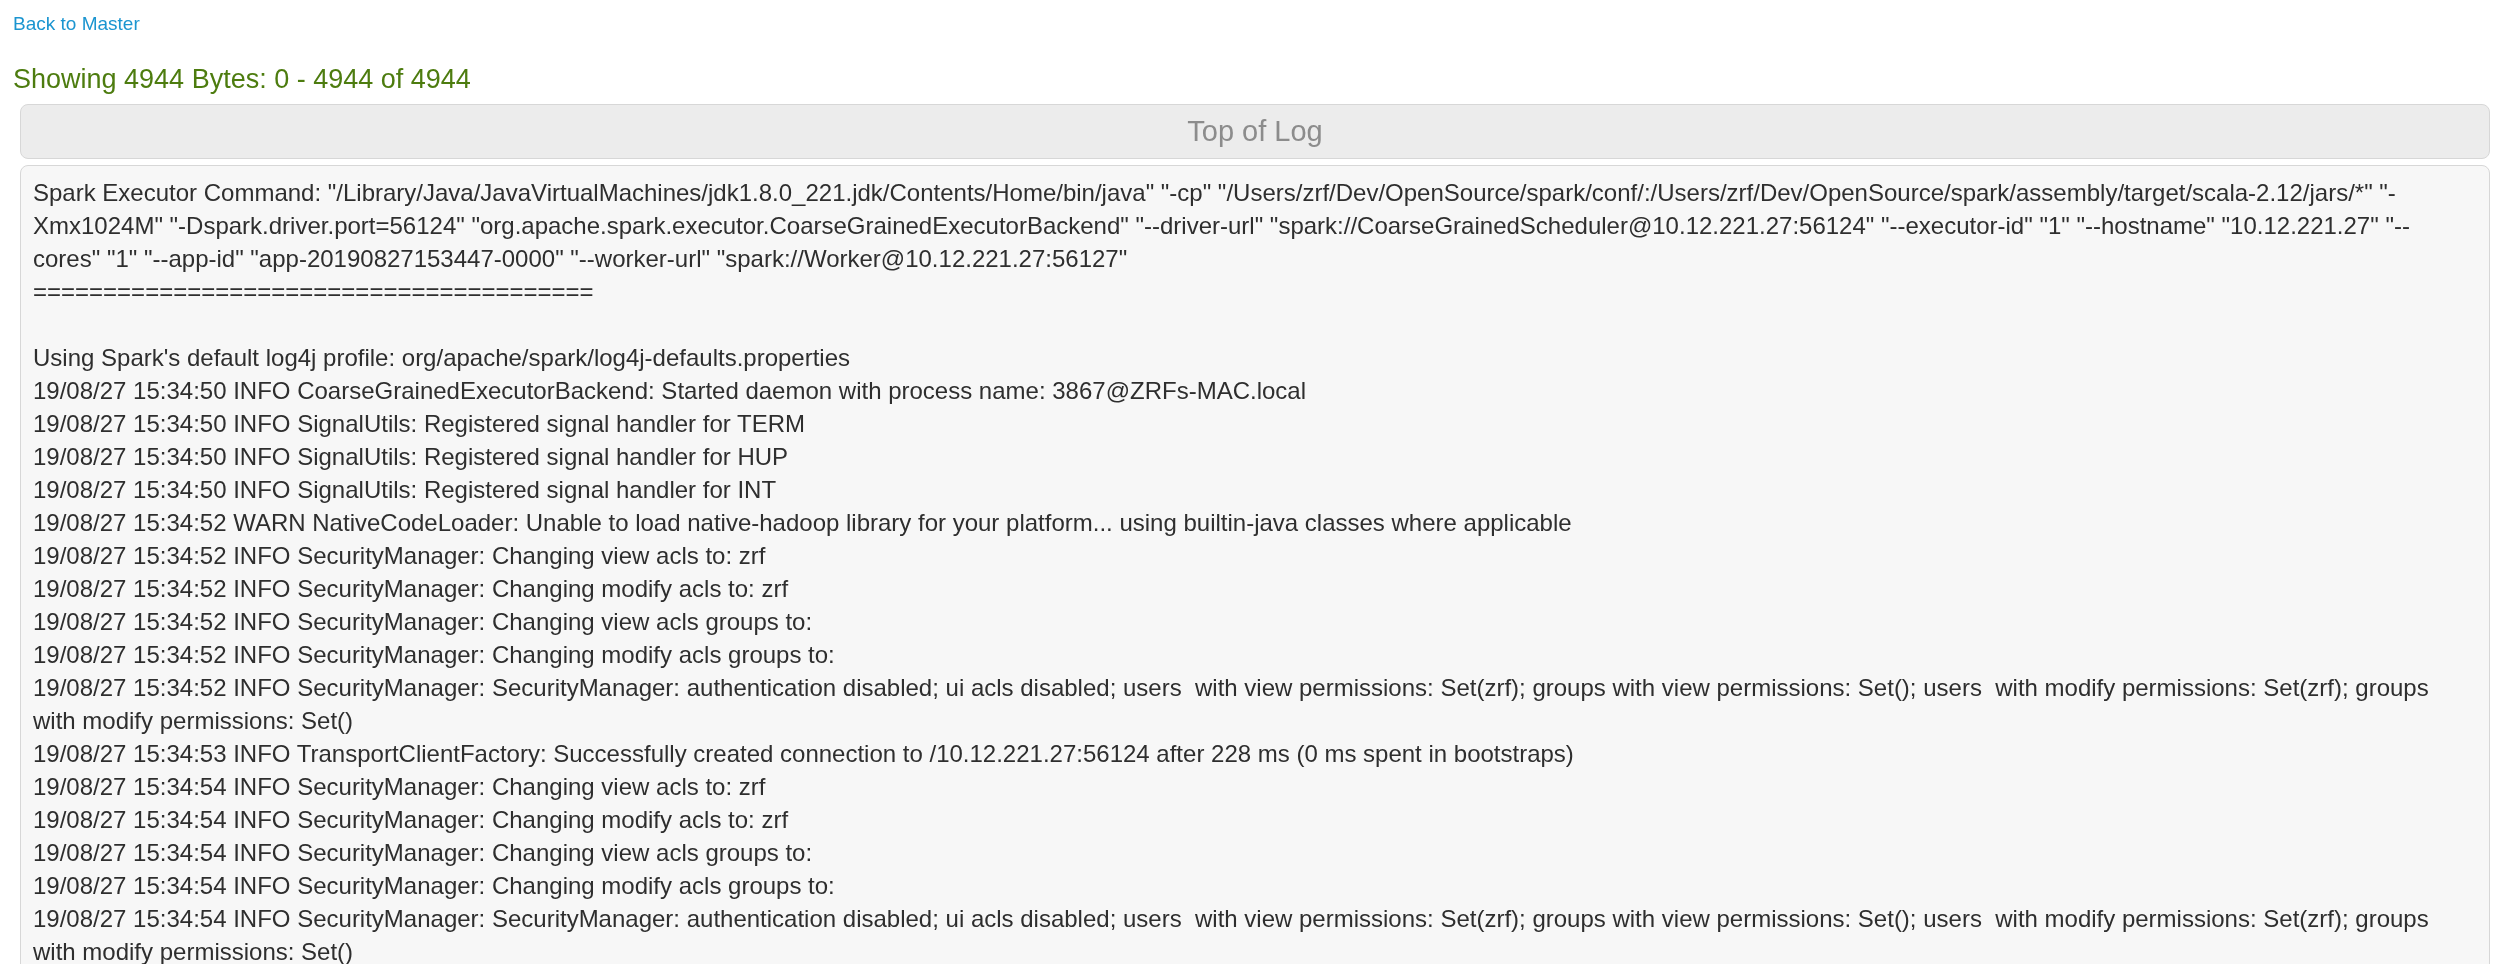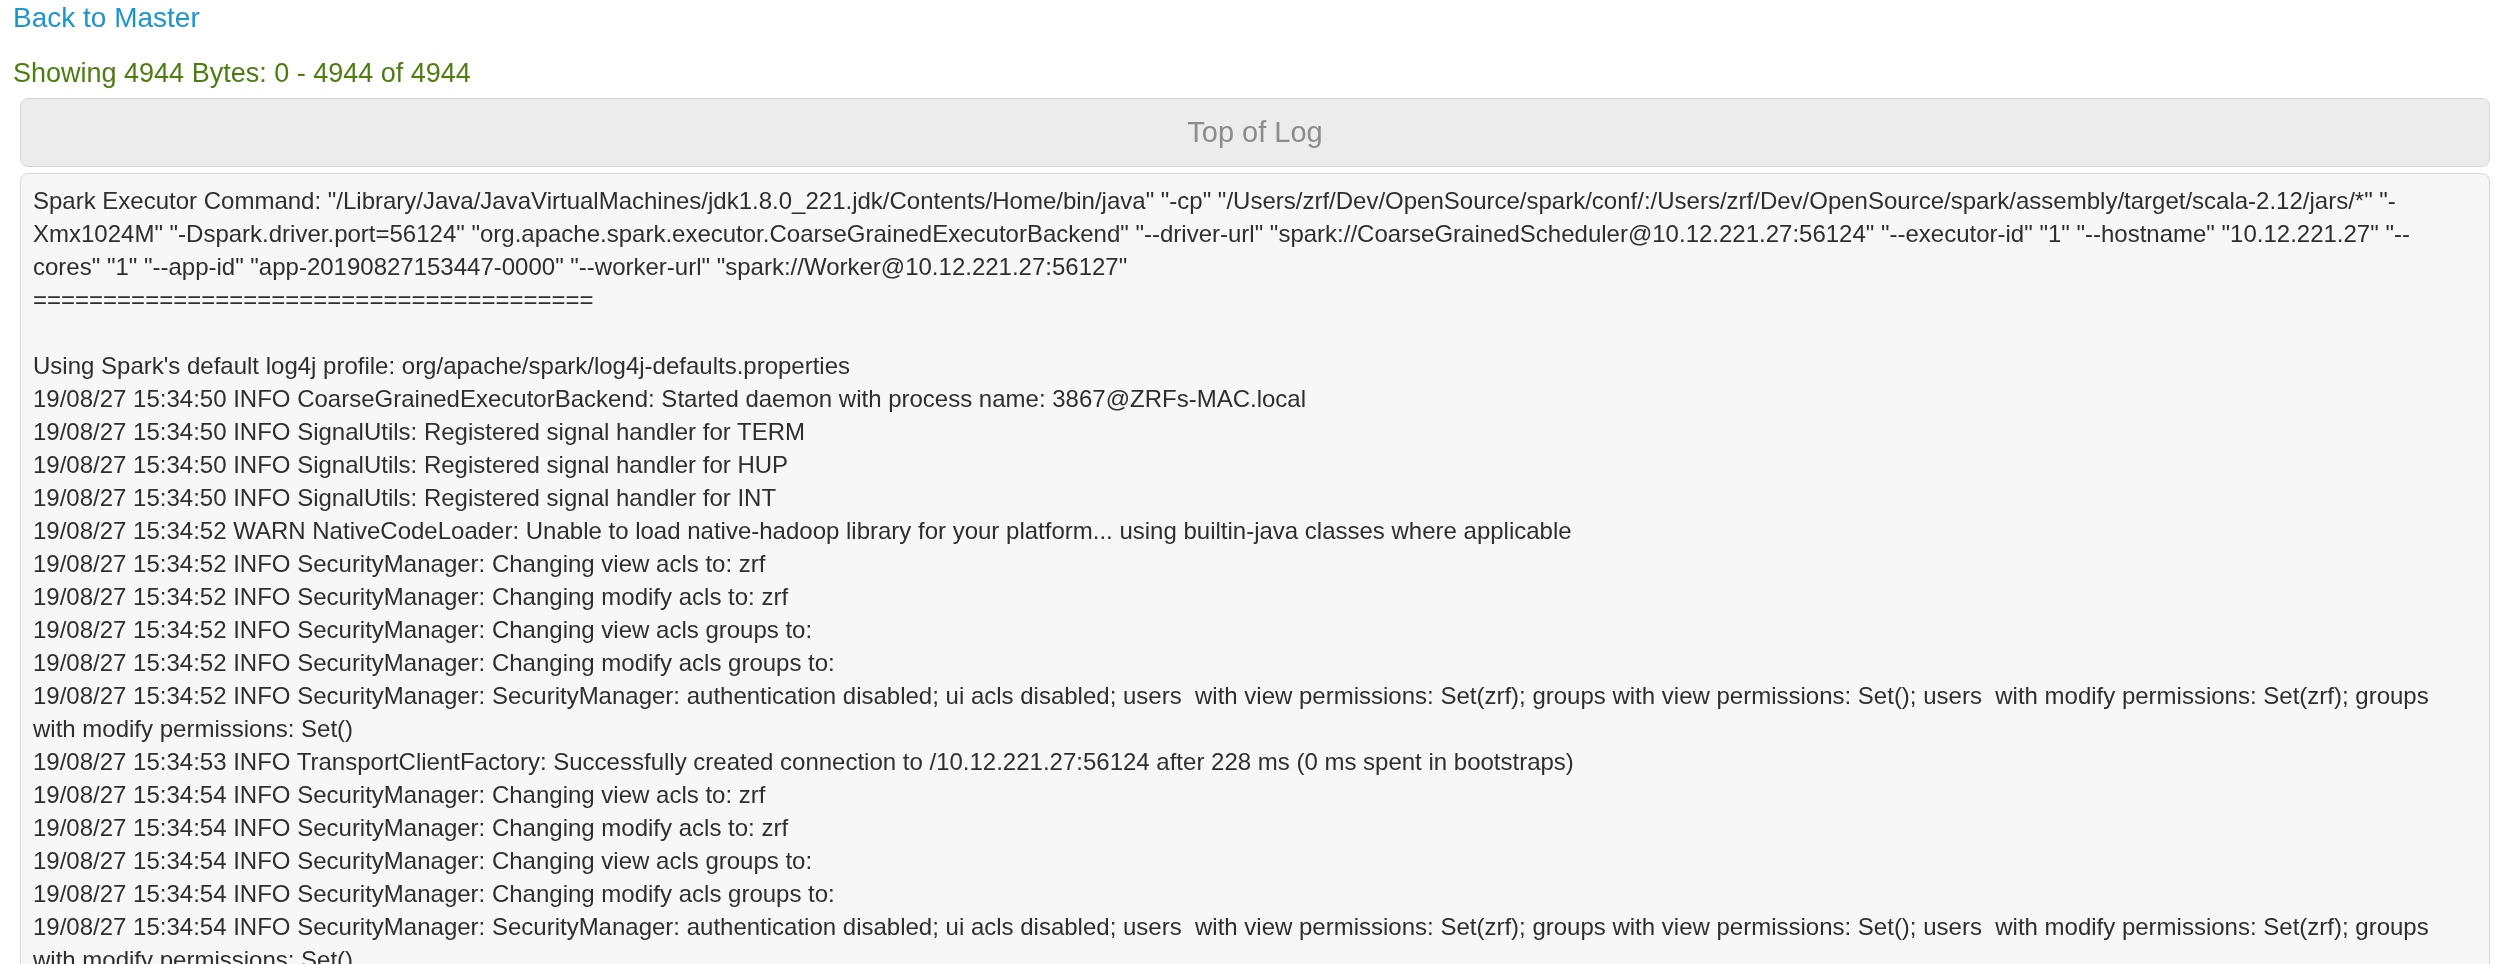--- a/index.html
+++ b/index.html
@@ -16,36 +16,36 @@
     padding: 0;
     background: #ffffff;
     width: 2510px;
     height: 964px;
     overflow: hidden;
     font-family: "Liberation Sans", "DejaVu Sans", sans-serif;
     color: var(--log_text);
   }
   .back-link {
     display: inline-block;
-    margin: 2px 0 0 13px;
-    font-size: 28px;
+    margin: 8px 0 0 13px;
+    font-size: 19px;
     line-height: 32px;
     color: var(--link_color);
     text-decoration: none;
     cursor: pointer;
   }
   .byte-range {
     margin: 24px 0 0 13px;
     font-size: 27px;
     line-height: 31px;
     color: #4d7c0f;
   }
   .log-header-bar {
     margin: 9px 20px 0 20px;
-    height: 69px;
+    height: 55px;
     background: var(--header_bar_bg);
     border: 1px solid var(--border_color);
     border-radius: 8px;
     display: flex;
     align-items: center;
     justify-content: center;
   }
   .log-header-label {
     font-size: 29px;
     color: var(--header_bar_text);

